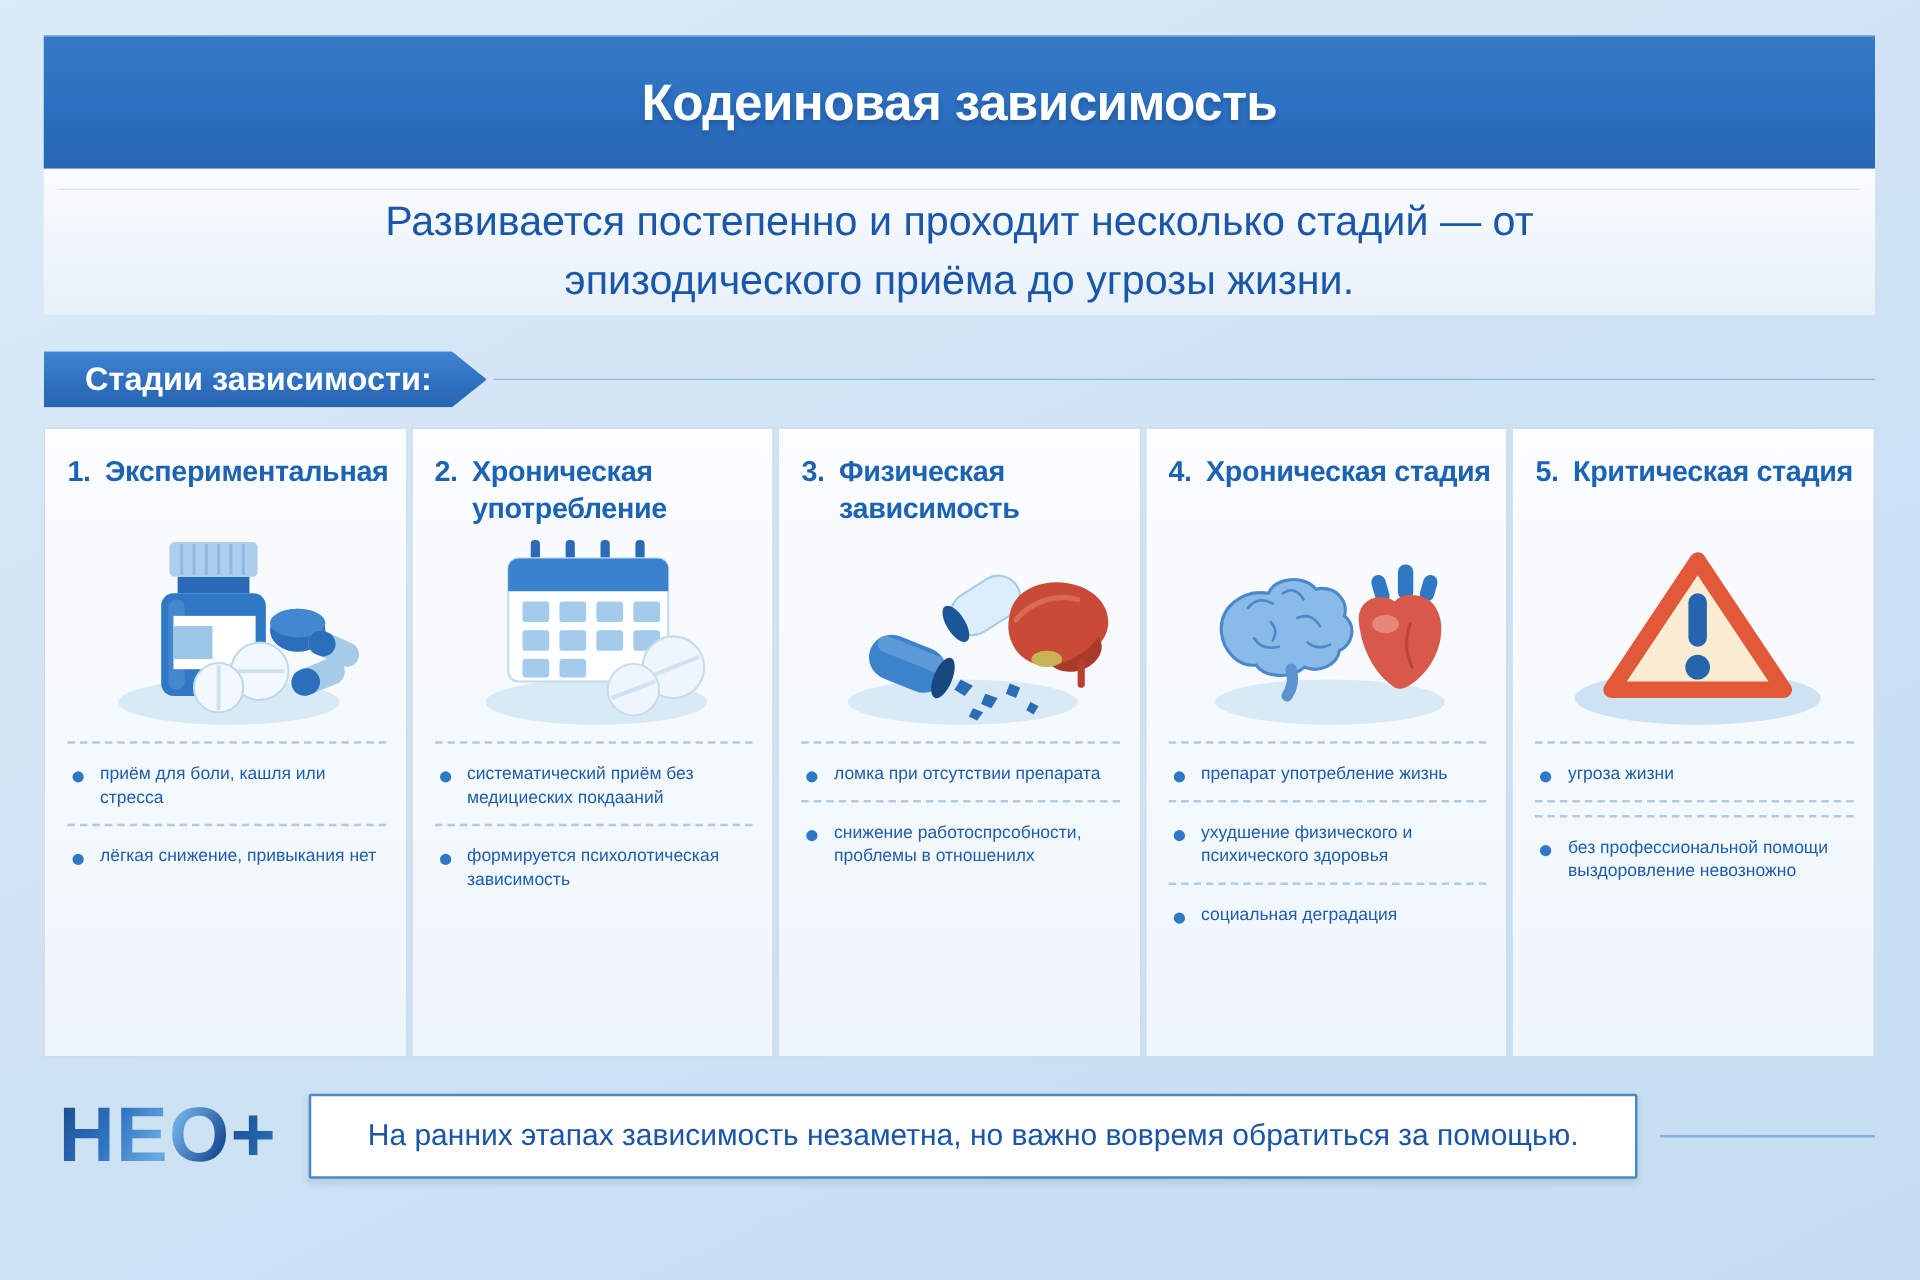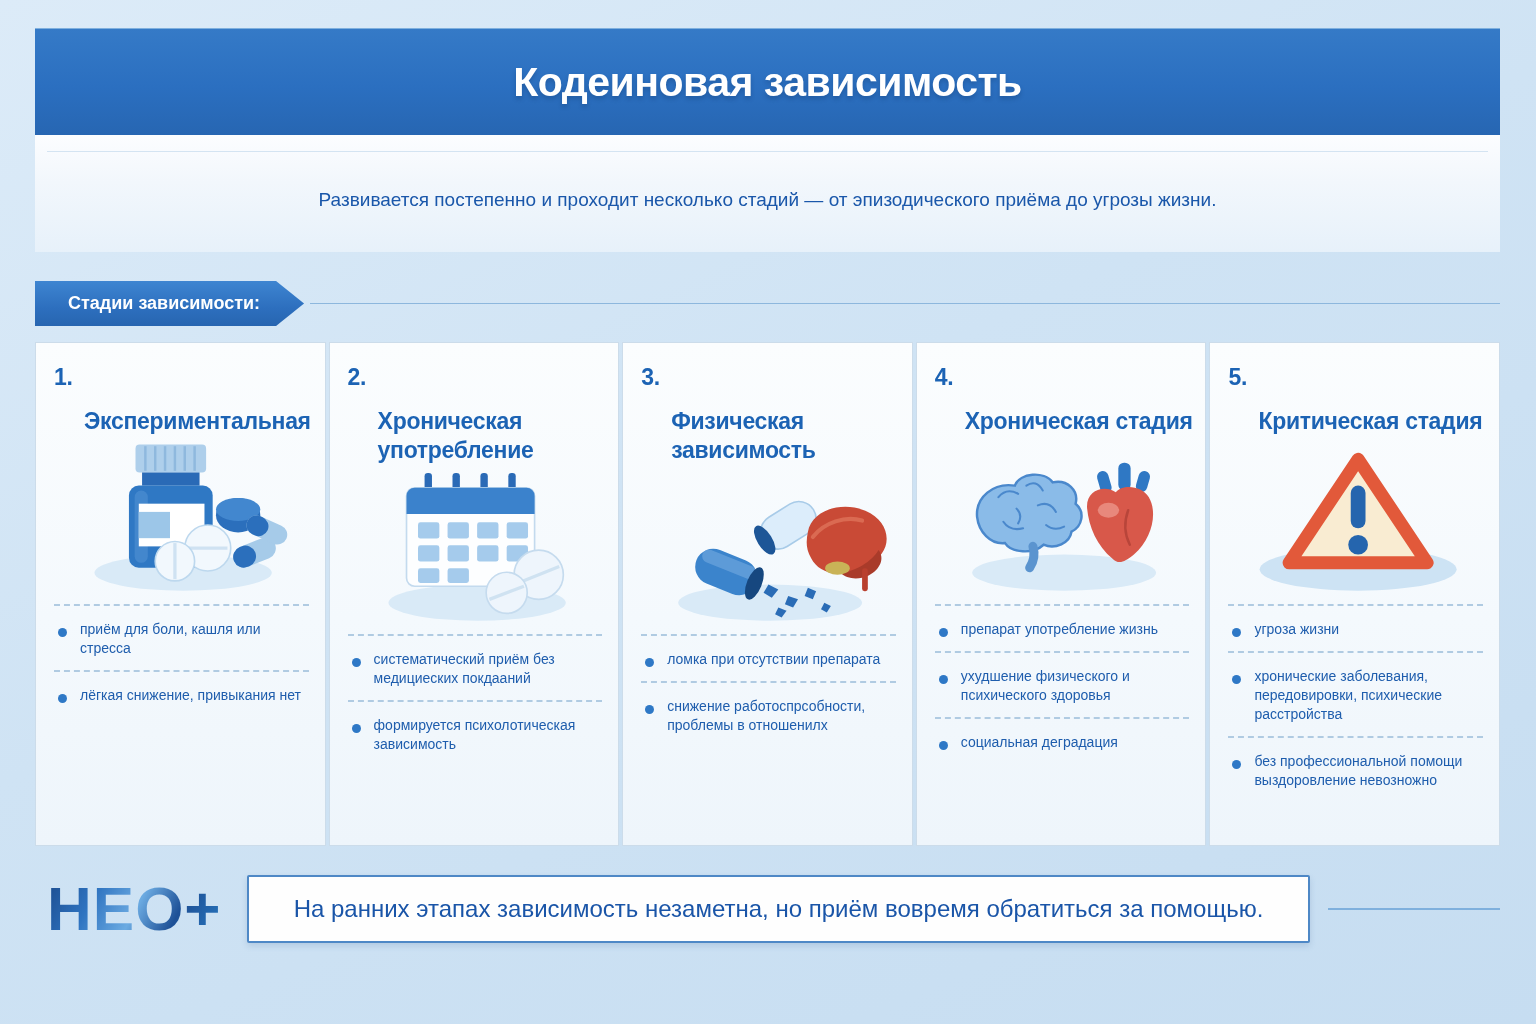--- a/index.html
+++ b/index.html
@@ -30,56 +30,56 @@
     background: linear-gradient(180deg, #fcfdff 0%, #f2f7fc 40%, #e7f1fa 100%);
     position: relative;
     display: flex; align-items: center; justify-content: center;
   }
   .subtitle-rule {
     position: absolute; top: 16px; left: 12px; right: 12px; height: 1px;
     background: #d4e4f2;
   }
   .subtitle-text {
     max-width: 1040px; text-align: center;
-    font-size: 19px; line-height: 1.42; color: #1a57aa; font-weight: 500;
+    font-size: 33px; line-height: 1.42; color: #1a57aa; font-weight: 500;
     padding-top: 14px;
   }
 
   
   .section-row {
     margin: 29px 36px 0 35px; height: 45px;
     display: flex; align-items: center;
   }
   .section-banner {
     height: 45px; padding: 0 44px 0 33px;
     background: linear-gradient(180deg, #3e85d1 0%, #2d6fbe 60%, #2765b0 100%);
     clip-path: polygon(0 0, calc(100% - 28px) 0, 100% 50%, calc(100% - 28px) 100%, 0 100%);
     display: flex; align-items: center;
   }
-  .section-label { color: #ffffff; font-size: 18px; font-weight: bold; }
+  .section-label { color: #ffffff; font-size: 26px; font-weight: bold; }
   .section-line { flex: 1; height: 1px; background: #8db7dd; margin-left: 6px; }
 
   
   .stages-grid {
     margin: 16px 36px 0 35px; height: 504px;
     display: grid; grid-template-columns: repeat(5, 1fr); gap: 3px;
   }
   .stage-card {
     background: linear-gradient(180deg, #fbfdfe 0%, #f4f9fd 55%, #eef5fb 100%);
     border: 1px solid #ccdcea;
     padding: 20px 12px 14px 18px;
     display: flex; flex-direction: column;
   }
   .stage-title {
     display: flex; align-items: flex-start;
     color: #1c63b4; font-weight: bold; font-size: 23px;
     letter-spacing: -0.3px; line-height: 1.28; min-height: 62px;
   }
   .stage-number { flex: 0 0 30px; }
-  .stage-name { flex: 1; margin-top: 44px; }
+  .stage-name { flex: 1; }
   .stage-illustration {
     height: 158px; display: flex; align-items: flex-end; justify-content: center;
   }
   .stage-illustration svg { width: 96%; height: 156px; }
   .divider {
     border-top: 2px dashed #b0cbe2; height: 0; margin: 10px 4px 0 0;
   }
   .bullet {
     display: flex; align-items: flex-start; margin: 14px 0 2px 4px;
   }
@@ -330,34 +330,30 @@
           <rect x="121" y="58" width="18" height="52" rx="9" fill="#2565ae"></rect>
           <circle cx="130" cy="130" r="12" fill="#2565ae"></circle>
         </svg>
       </div>
       <div class="divider"></div>
       <div class="bullet">
         <span class="dot"></span>
         <span class="bullet-text">угроза жизни</span>
       </div>
       <div class="divider"></div>
-      <div class="bullet">
-        <span class="dot"></span>
-        <span class="bullet-text">хронические заболевания, передовировки, психические расстройства</span>
-      </div>
       <div class="divider"></div>
       <div class="bullet">
         <span class="dot"></span>
         <span class="bullet-text">без профессиональной помощи выздоровление невозножно</span>
       </div>
     </div>
 
   </div>
 
   <div class="footer-row">
     <div class="logo">НЕО+</div>
     <div class="note-box">
-      <div class="note-text">На ранних этапах зависимость незаметна, но приём вовремя обратиться за помощью.</div>
+      <div class="note-text">На ранних этапах зависимость незаметна, но важно вовремя обратиться за помощью.</div>
     </div>
     <div class="footer-line"></div>
   </div>
 
 </div>
 
 </body></html>

